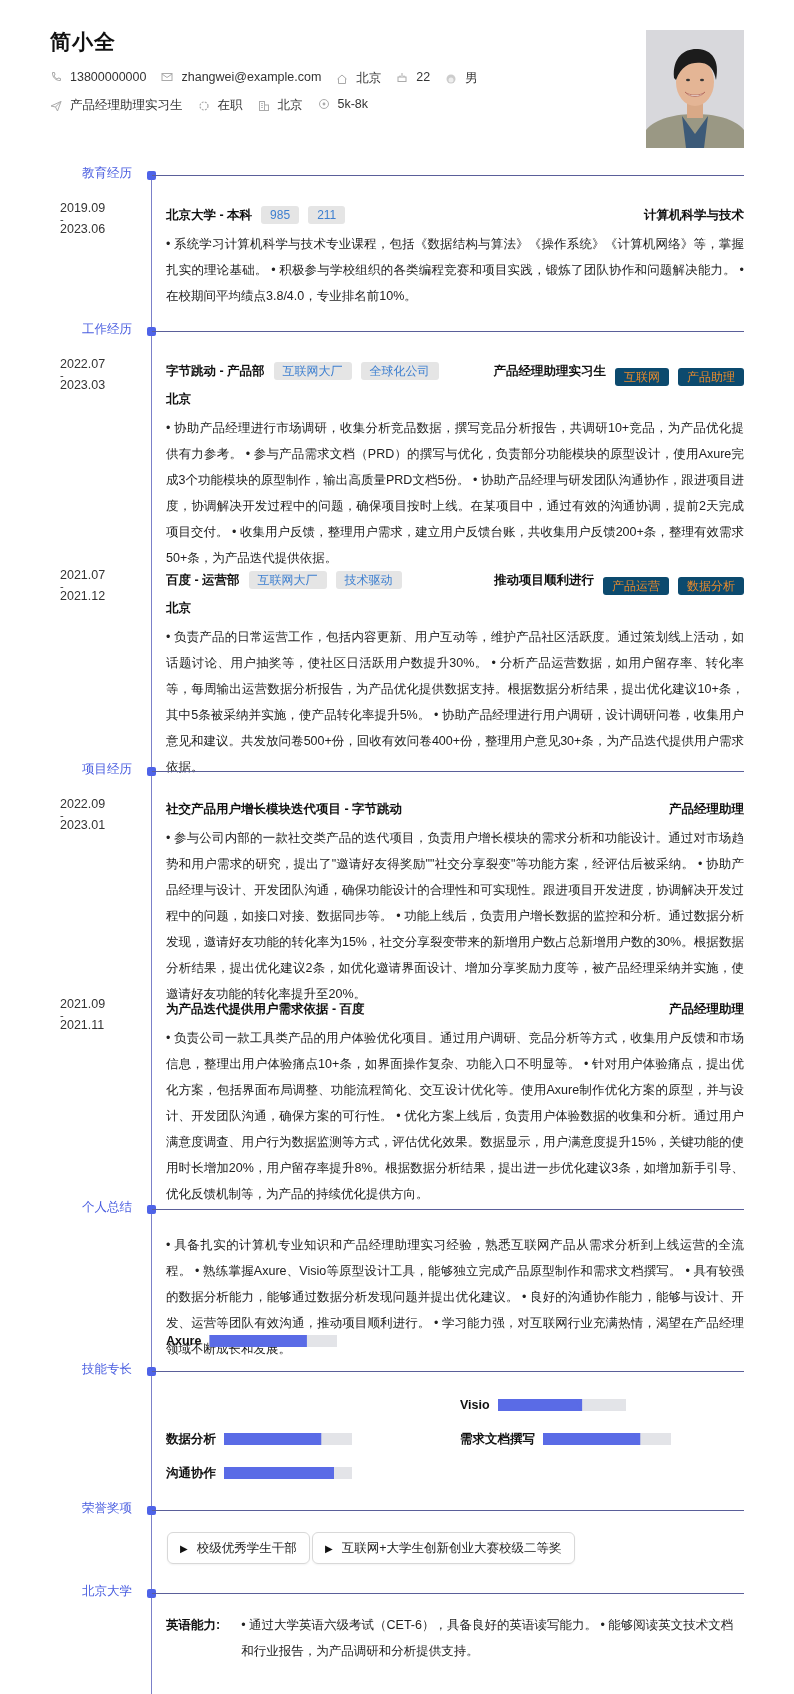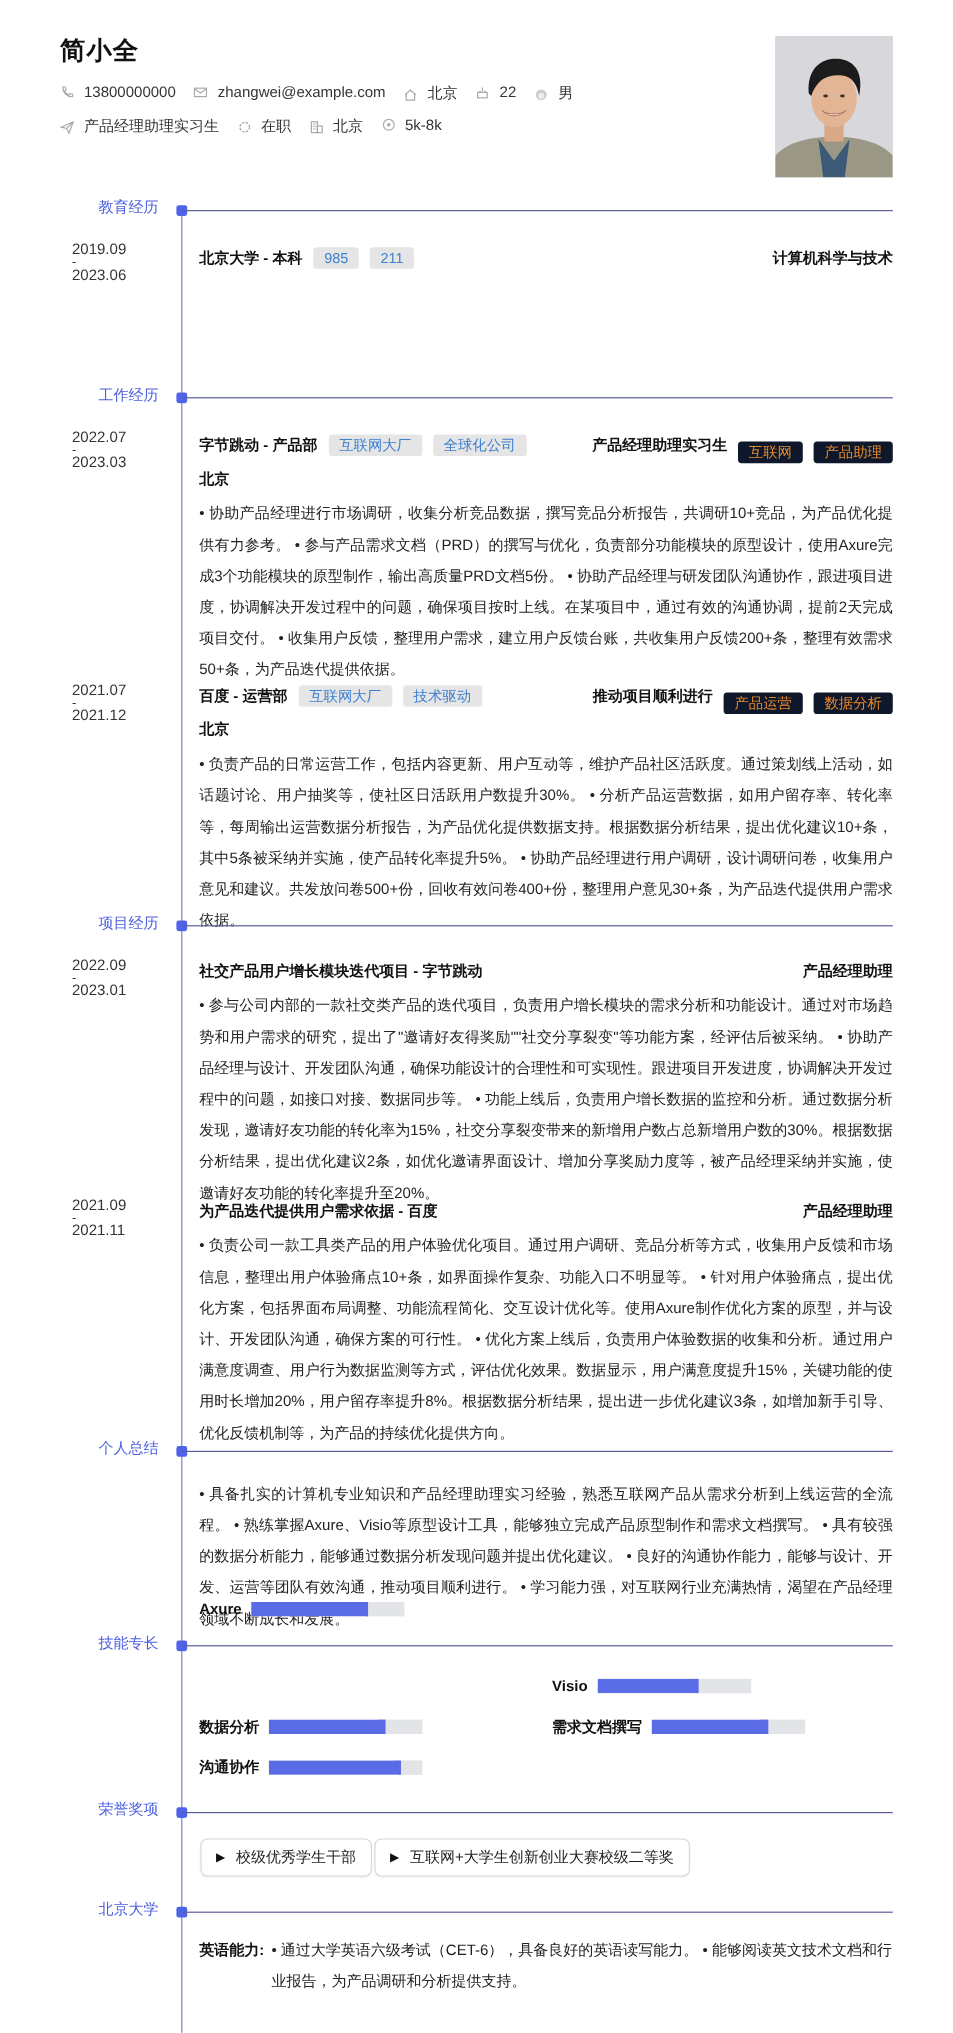--- a/index.html
+++ b/index.html
@@ -28,36 +28,36 @@
   .hline { position: absolute; left: 152px; width: 592px; height: 1px; background: #5a5f9a; }
 
   .date { position: absolute; left: 60px; width: 90px; font-size: 12.5px; color: #333; line-height: 15px; }
   .date .dash { display: block; line-height: 6px; font-size: 11px; }
 
   .entry { position: absolute; left: 166px; width: 578px; }
   .entry-head { display: flex; align-items: center; height: 20px; font-size: 12.5px; font-weight: bold; color: #111; }
   .entry-head .spacer { flex: 1; }
   .tag { display: inline-block; font-weight: normal; font-size: 12px; padding: 1px 9px; border-radius: 3px; margin-left: 9px; line-height: 16px; }
   .tag.blue { background: #e5e5e5; color: #3d7fd0; }
-  .tag.orange { background: #0f172a; color: #e88a2c; margin-top: 11px; }
+  .tag.orange { background: #0c4a6e; color: #e88a2c; margin-top: 11px; }
   .loc { font-size: 12.5px; font-weight: bold; color: #111; margin-top: 8px; height: 20px; line-height: 20px; }
   .desc { font-size: 12.5px; line-height: 26px; color: #222; margin-top: 6px; text-align: justify; }
 
   
   .skill { position: absolute; display: flex; align-items: center; height: 14px; font-size: 12.5px; font-weight: bold; color: #111; }
   .skill-bar { position: relative; height: 12px; background: #e3e4e8; margin-left: 8px; overflow: hidden; }
   .skill-fill { position: absolute; left: 0; top: 0; height: 12px; background: #5a6be6; clip-path: polygon(0 0, 100% 0, calc(100% - 0px) 100%, 0 100%); }
   .skill-fill::after { content: ""; position: absolute; right: -4px; top: 0; width: 8px; height: 12px; background: #5a6be6; transform: skewX(20deg); }
 
   
   .honor { position: absolute; top: 1532px; height: 32px; border: 1px solid #d8d8d8; border-radius: 6px; display: flex; align-items: center; padding: 0 12px; font-size: 12.5px; color: #222; box-shadow: 0 1px 2px rgba(0,0,0,0.05); }
   .honor .tri { font-size: 10px; margin-right: 9px; color: #111; }
 
   .other { position: absolute; left: 166px; top: 1612px; width: 578px; display: flex; font-size: 12.5px; line-height: 26px; }
-  .other .lbl { font-weight: bold; color: #111; white-space: nowrap; margin-right: 6px; }
+  .other .lbl { font-weight: bold; color: #111; white-space: nowrap; margin-right: 21px; }
   .other .val { color: #222; }
 </style>
 </head>
 <body>
 
 <div class="page">
 
   <div class="name">简小全</div>
 
   <div class="info-row r1">
@@ -170,20 +170,21 @@
     <span>2023.06</span>
   </div>
   <div class="entry" style="top:205px">
     <div class="entry-head">
       <span>北京大学 - 本科</span>
       <span class="tag blue">985</span>
       <span class="tag blue">211</span>
       <span class="spacer"></span>
       <span>计算机科学与技术</span>
     </div>
+    <div class="desc">• 系统学习计算机科学与技术专业课程，包括《数据结构与算法》《操作系统》《计算机网络》等，掌握扎实的理论基础。 • 积极参与学校组织的各类编程竞赛和项目实践，锻炼了团队协作和问题解决能力。 • 在校期间平均绩点3.8/4.0，专业排名前10%。</div>
   </div>
 
   <div class="section-title" style="top:321px">工作经历</div>
   <div class="marker" style="top:327px"></div>
   <div class="hline" style="top:331px"></div>
 
   <div class="date" style="top:357px">
     <span>2022.07</span>
     <span class="dash">-</span>
     <span>2023.03</span>

